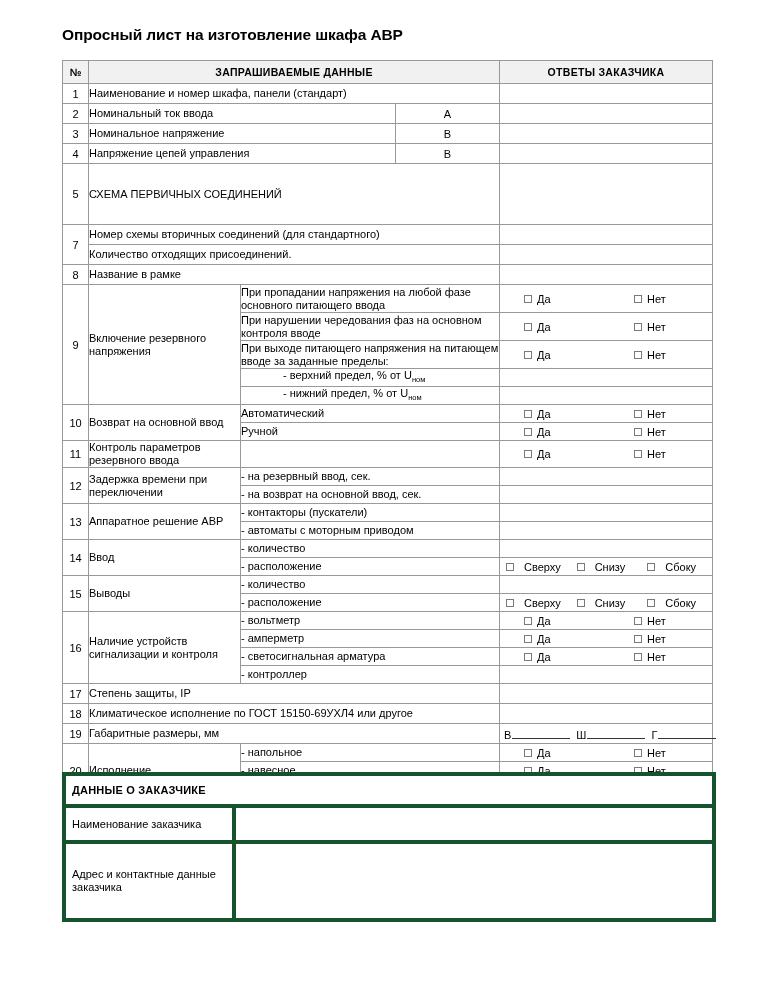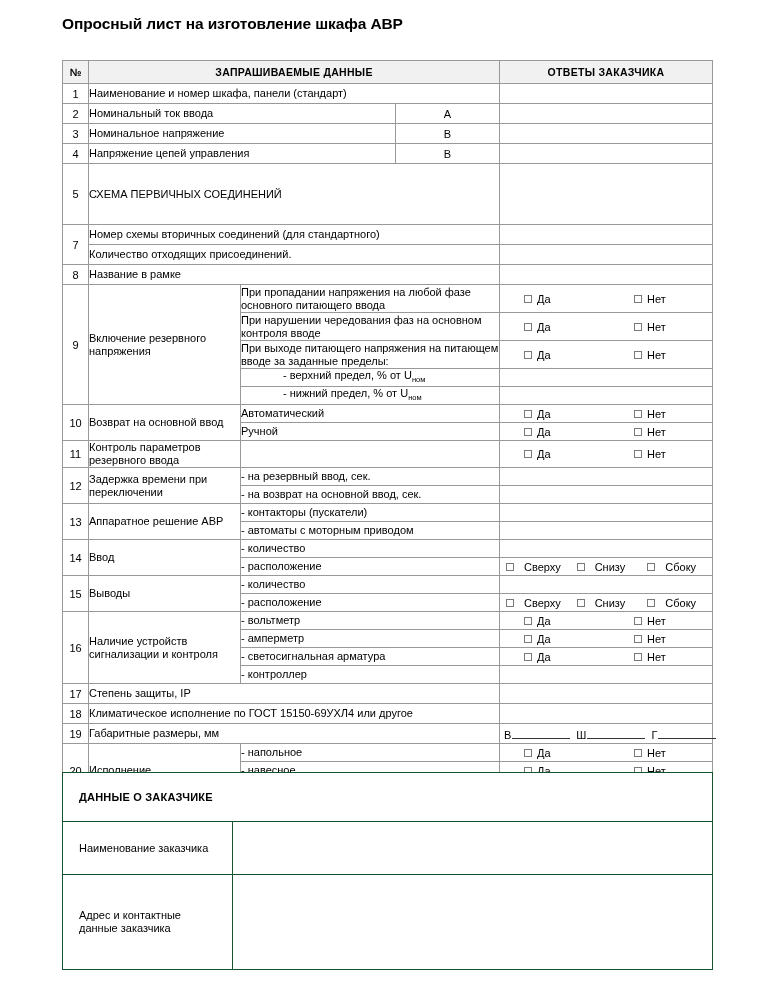--- a/index.html
+++ b/index.html
@@ -18,21 +18,21 @@
     position: relative;
     width: 768px;
     height: 994px;
     box-sizing: border-box;
     padding: 0;
     overflow: hidden;
   }
   .doc-title {
     position: absolute;
     left: 62px;
-    top: 15px;
+    top: 26px;
     font-size: 15.5px;
     font-weight: bold;
     letter-spacing: -0.1px;
     color: #000;
     white-space: nowrap;
   }
 
   
   table.q-table {
     position: absolute;
@@ -154,22 +154,22 @@
   table.c-table {
     position: absolute;
     left: 62px;
     top: 772px;
     width: 650px;
     border-collapse: collapse;
     table-layout: fixed;
     font-size: 11px;
   }
   table.c-table td {
-    border: 1px solid #14532d;
-    padding: 16px;
+    border: 4px solid #14532d;
+    padding: 6px;
     vertical-align: middle;
     background: #fff;
   }
   td.c-hdr {
     background: #f1f1f1;
     font-weight: bold;
     font-size: 11px;
     padding: 3px 0 3px 8px;
     letter-spacing: 0.2px;
     color: #000;

